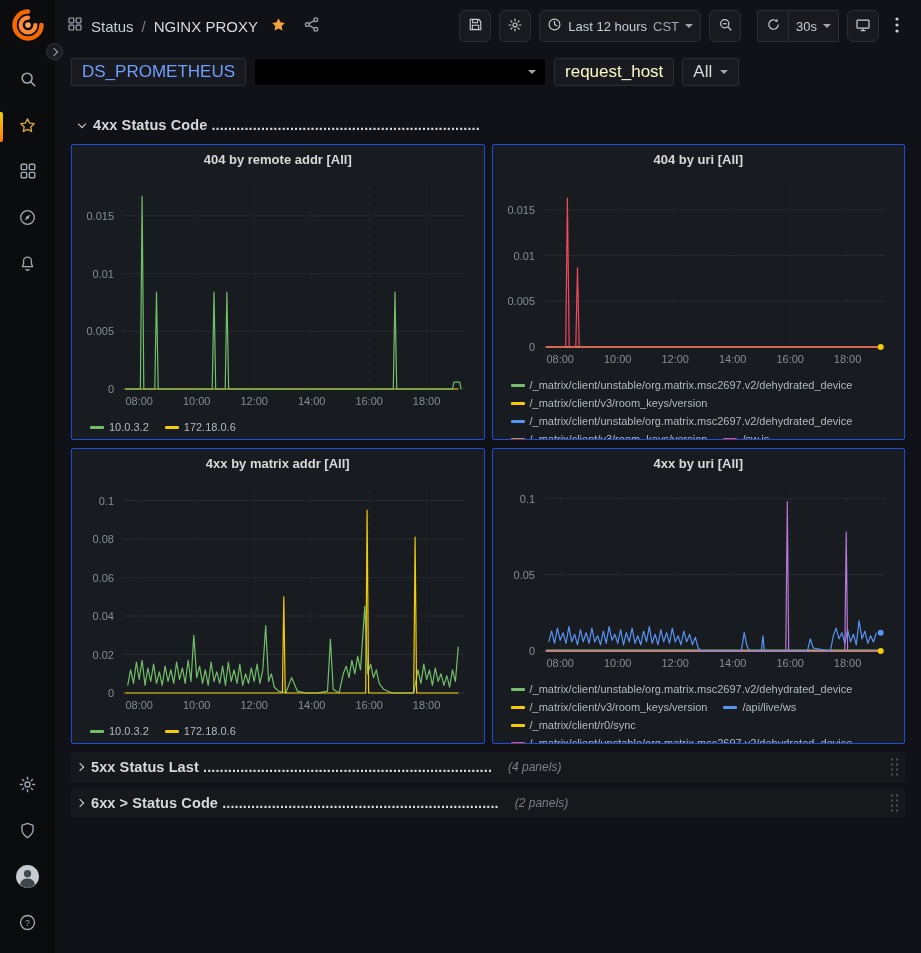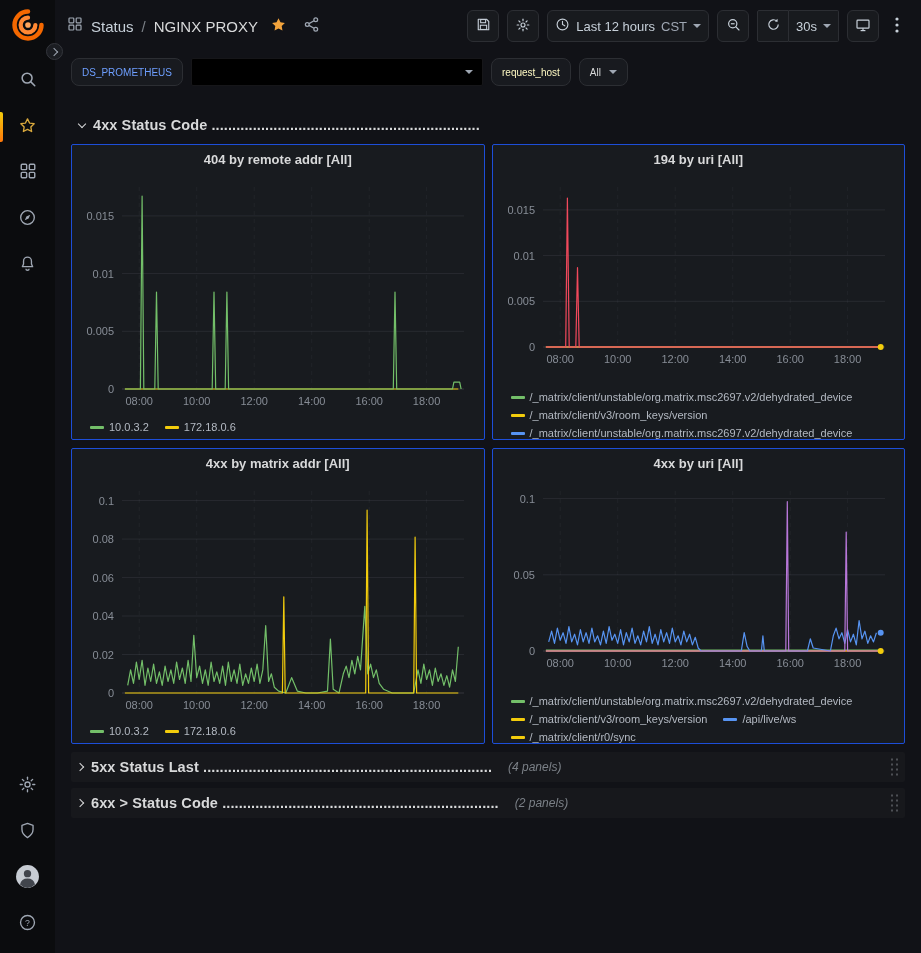--- a/index.html
+++ b/index.html
@@ -48,30 +48,30 @@
   .icon-btn { background:none; border:none; padding:4px; color:#9fa7b3; display:flex; align-items:center; cursor:pointer; }
 
   .actions { display:flex; align-items:center; gap:8px; }
   .tbtn {
     height:32px; min-width:32px; display:inline-flex; align-items:center; justify-content:center;
     gap:6px; background:#181a1e; border:1px solid #2c2e33; border-radius:6px;
     color:#c7d0d9; font-size:13px; font-family:inherit; padding:0 7px; cursor:pointer;
   }
   .tbtn .dim { color:#9fa7b3; }
   .tbtn.noborder { border:none; background:none; min-width:20px; }
-  .btn-group { display:flex; }
+  .btn-group { display:flex;margin-left:8px; }
   .btn-group .tbtn:first-child { border-radius:2px 0 0 2px; }
   .btn-group .tbtn:last-child { border-radius:0 2px 2px 0; border-left:none; }
   .caret { width:0; height:0; border-left:4px solid transparent; border-right:4px solid transparent; border-top:4px solid #9fa7b3; display:inline-block; }
 
   
   .subnav { height:38px; display:flex; align-items:center; gap:8px; padding:2px 16px 0; }
   .chip {
     height:28px; display:inline-flex; align-items:center; padding:0 10px; gap:8px;
-    background:#181a1f; border:1px solid #2c2e33; border-radius:8px; font-size:10px;
+    background:#181a1f; border:1px solid #2c2e33; border-radius:2px; font-size:17px;
   }
   .chip.ds-label { color:#6e9fff; font-weight:500; cursor:default; }
   .chip.var-label { color:#fef9c3; font-weight:500; cursor:default; }
   .chip.select { cursor:pointer; color:#d8d9da; }
   .ds-select {
     width:292px; height:28px; background:#000; border:1px solid #161619; border-radius:2px;
     display:flex; align-items:center; justify-content:flex-end; padding:0 9px; cursor:pointer;
   }
 
   
@@ -93,21 +93,21 @@
     background:#181b1f; border:1px solid #1d4ed8; border-radius:2px; height:296px; overflow:hidden;
   }
   .panel-header { height:28px; display:flex; align-items:center; justify-content:center; cursor:pointer; }
   .panel-title { margin:0; font-size:13px; font-weight:600; color:#d8d9da; }
   .panel-body { padding:0 6px; }
   .panel svg text { fill:#878d96; font-size:11px; font-family:"Liberation Sans","DejaVu Sans",sans-serif; }
   .legend {
     display:flex; flex-wrap:wrap; column-gap:16px; row-gap:0; padding:3px 4px 0 12px;
     font-size:11px; line-height:18px; color:#b3b9c2; overflow:hidden;
   }
-  .legend.clip { max-height:68px;margin-top:12px; }
+  .legend.clip { max-height:68px; }
   .legend-item { display:inline-flex; align-items:center; gap:5px; white-space:nowrap; cursor:pointer; }
   .legend-swatch { width:14px; height:3px; border-radius:1px; display:inline-block; flex-shrink:0; }
 </style>
 </head>
 <body>
 
 <div class="app">
 
   <aside class="sidebar">
     <div class="logo">
@@ -396,21 +396,21 @@
                 <span class="legend-item">
                   <span class="legend-swatch" style="background: rgb(242, 204, 12);"></span>
                   <span>172.18.0.6</span>
                 </span>
               </div>
           </div>
         </section>
 
         <section class="panel">
           <header class="panel-header">
-            <h2 class="panel-title">194 by uri [All]</h2>
+            <h2 class="panel-title">404 by uri [All]</h2>
           </header>
           <div class="panel-body">
             <svg width="398" height="196">
                 <line x1="61.2" y1="14" x2="61.2" y2="174" stroke="rgba(204,204,220,0.055)" stroke-dasharray="4 4"></line>
                 <text x="61.2" y="190" text-anchor="middle">08:00</text>
                 <line x1="118.7" y1="14" x2="118.7" y2="174" stroke="rgba(204,204,220,0.055)" stroke-dasharray="4 4"></line>
                 <text x="118.7" y="190" text-anchor="middle">10:00</text>
                 <line x1="176.2" y1="14" x2="176.2" y2="174" stroke="rgba(204,204,220,0.055)" stroke-dasharray="4 4"></line>
                 <text x="176.2" y="190" text-anchor="middle">12:00</text>
                 <line x1="233.7" y1="14" x2="233.7" y2="174" stroke="rgba(204,204,220,0.055)" stroke-dasharray="4 4"></line>

